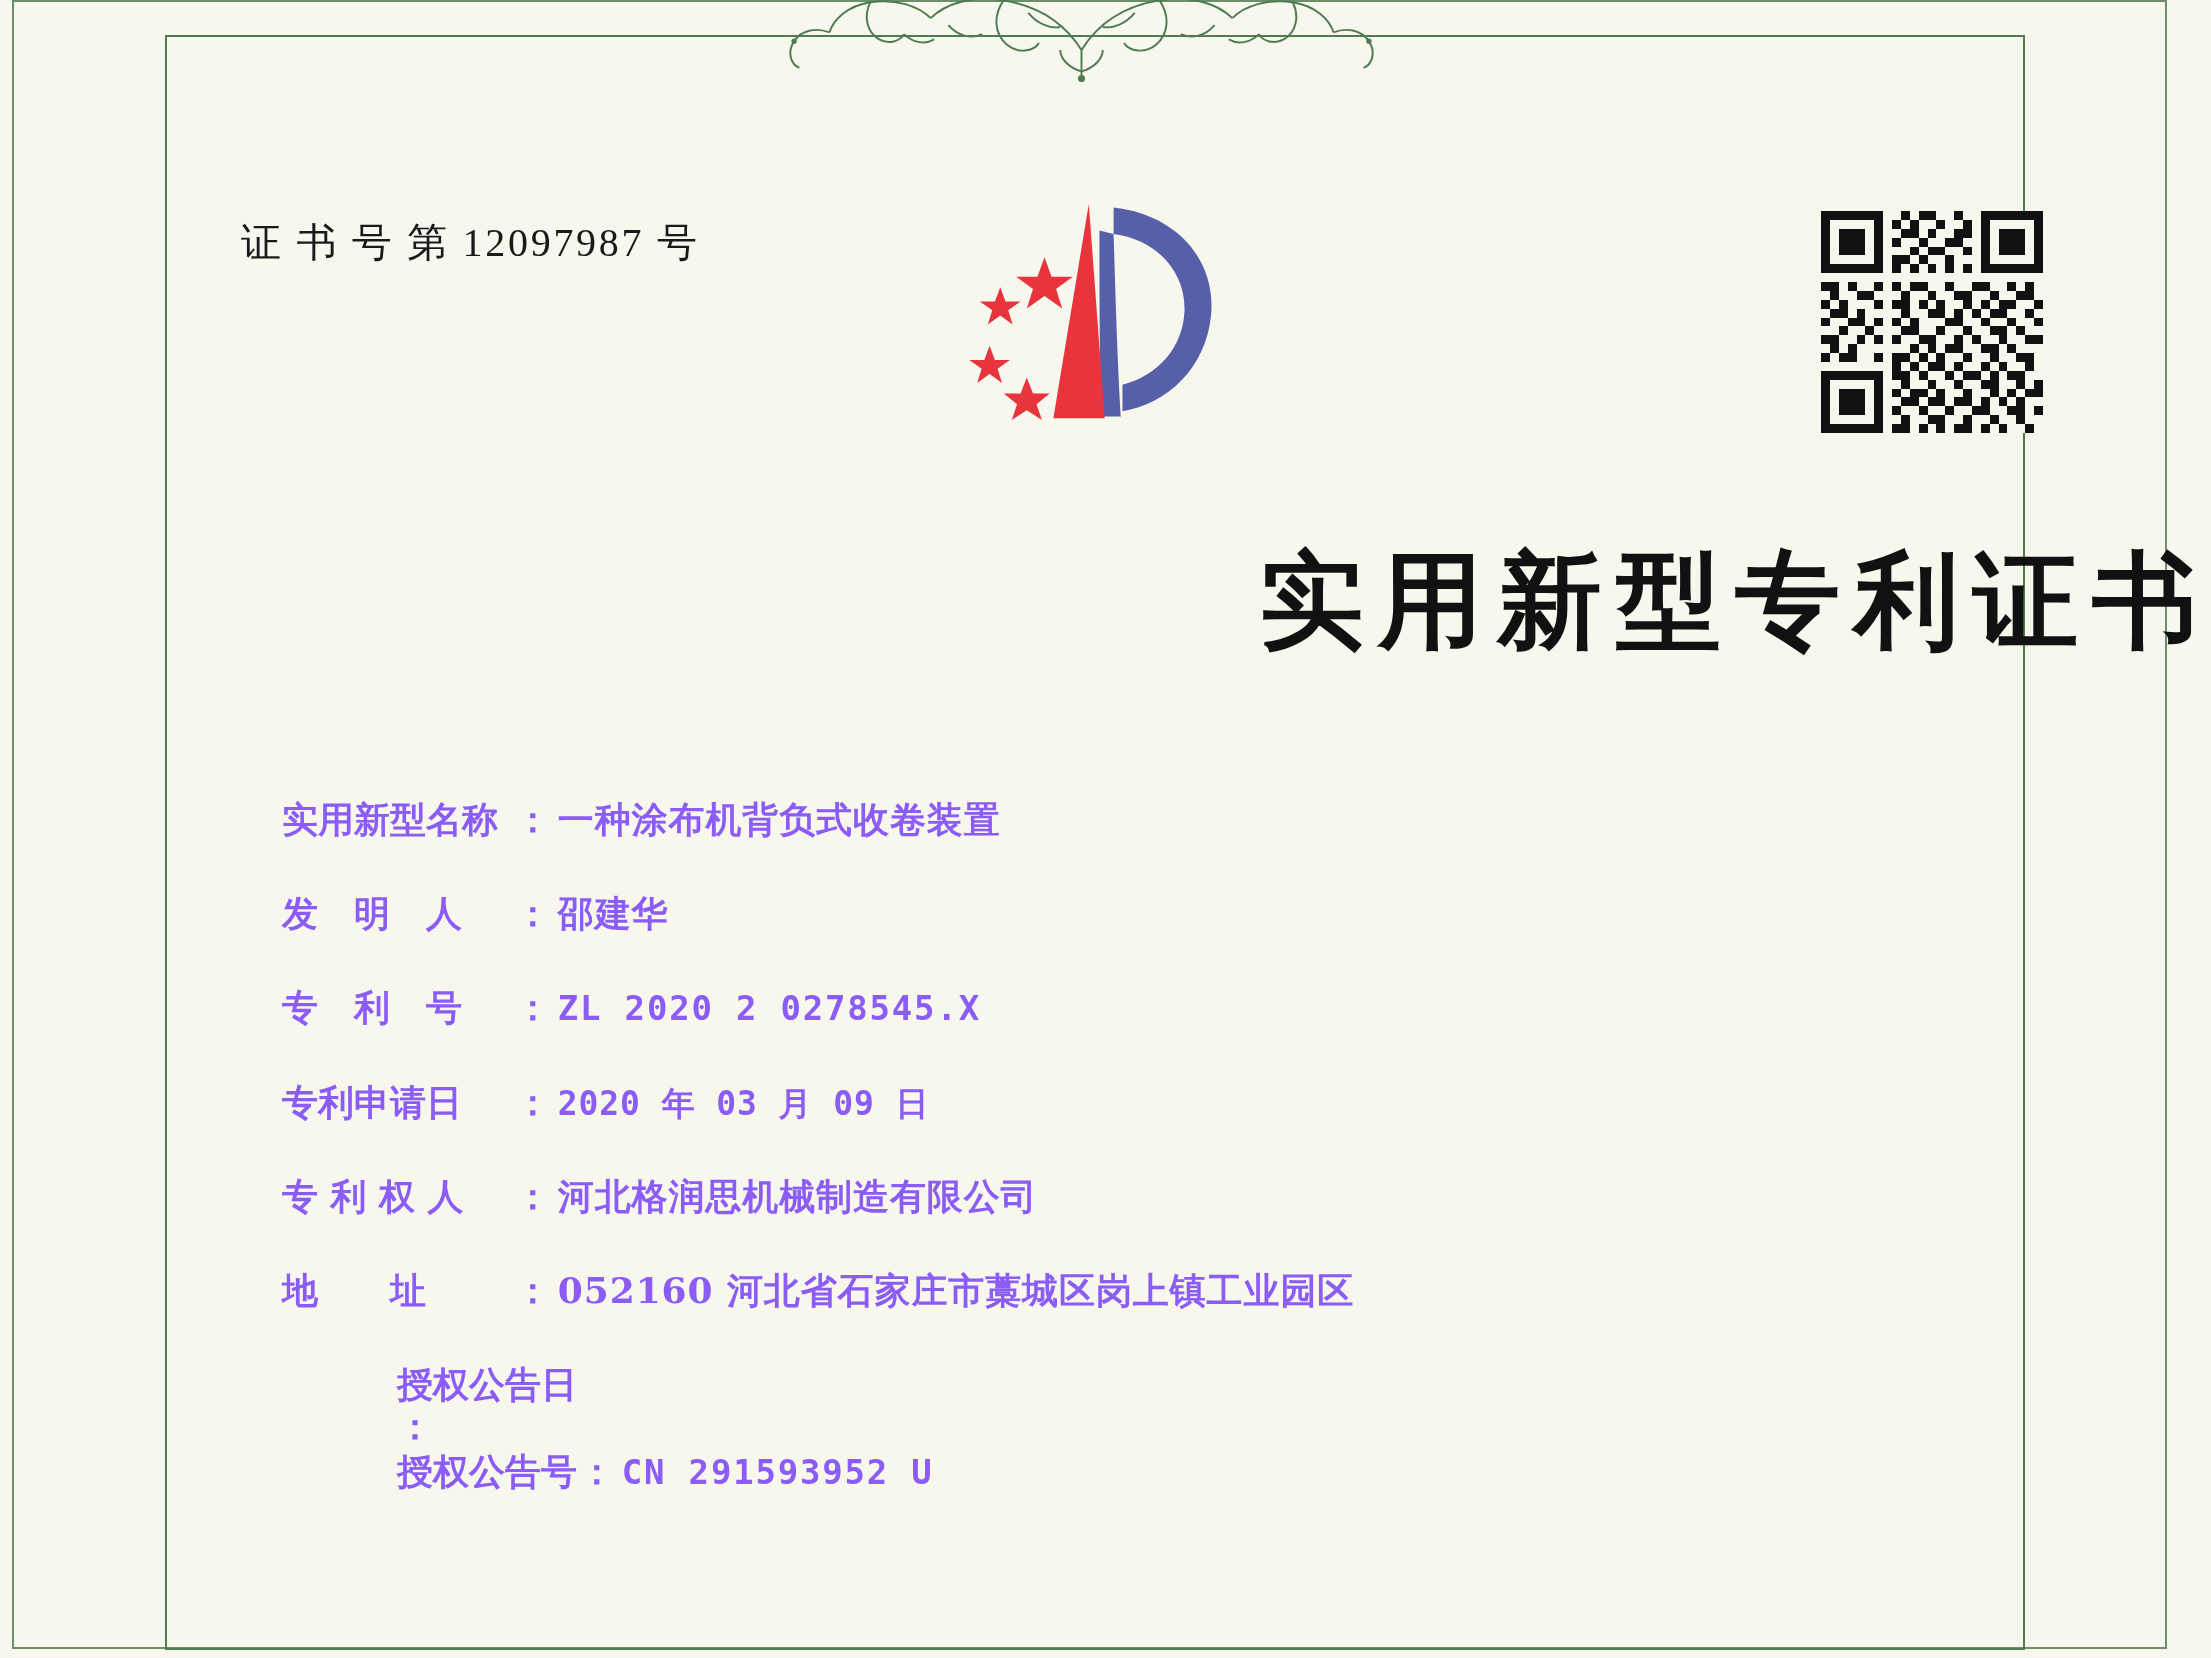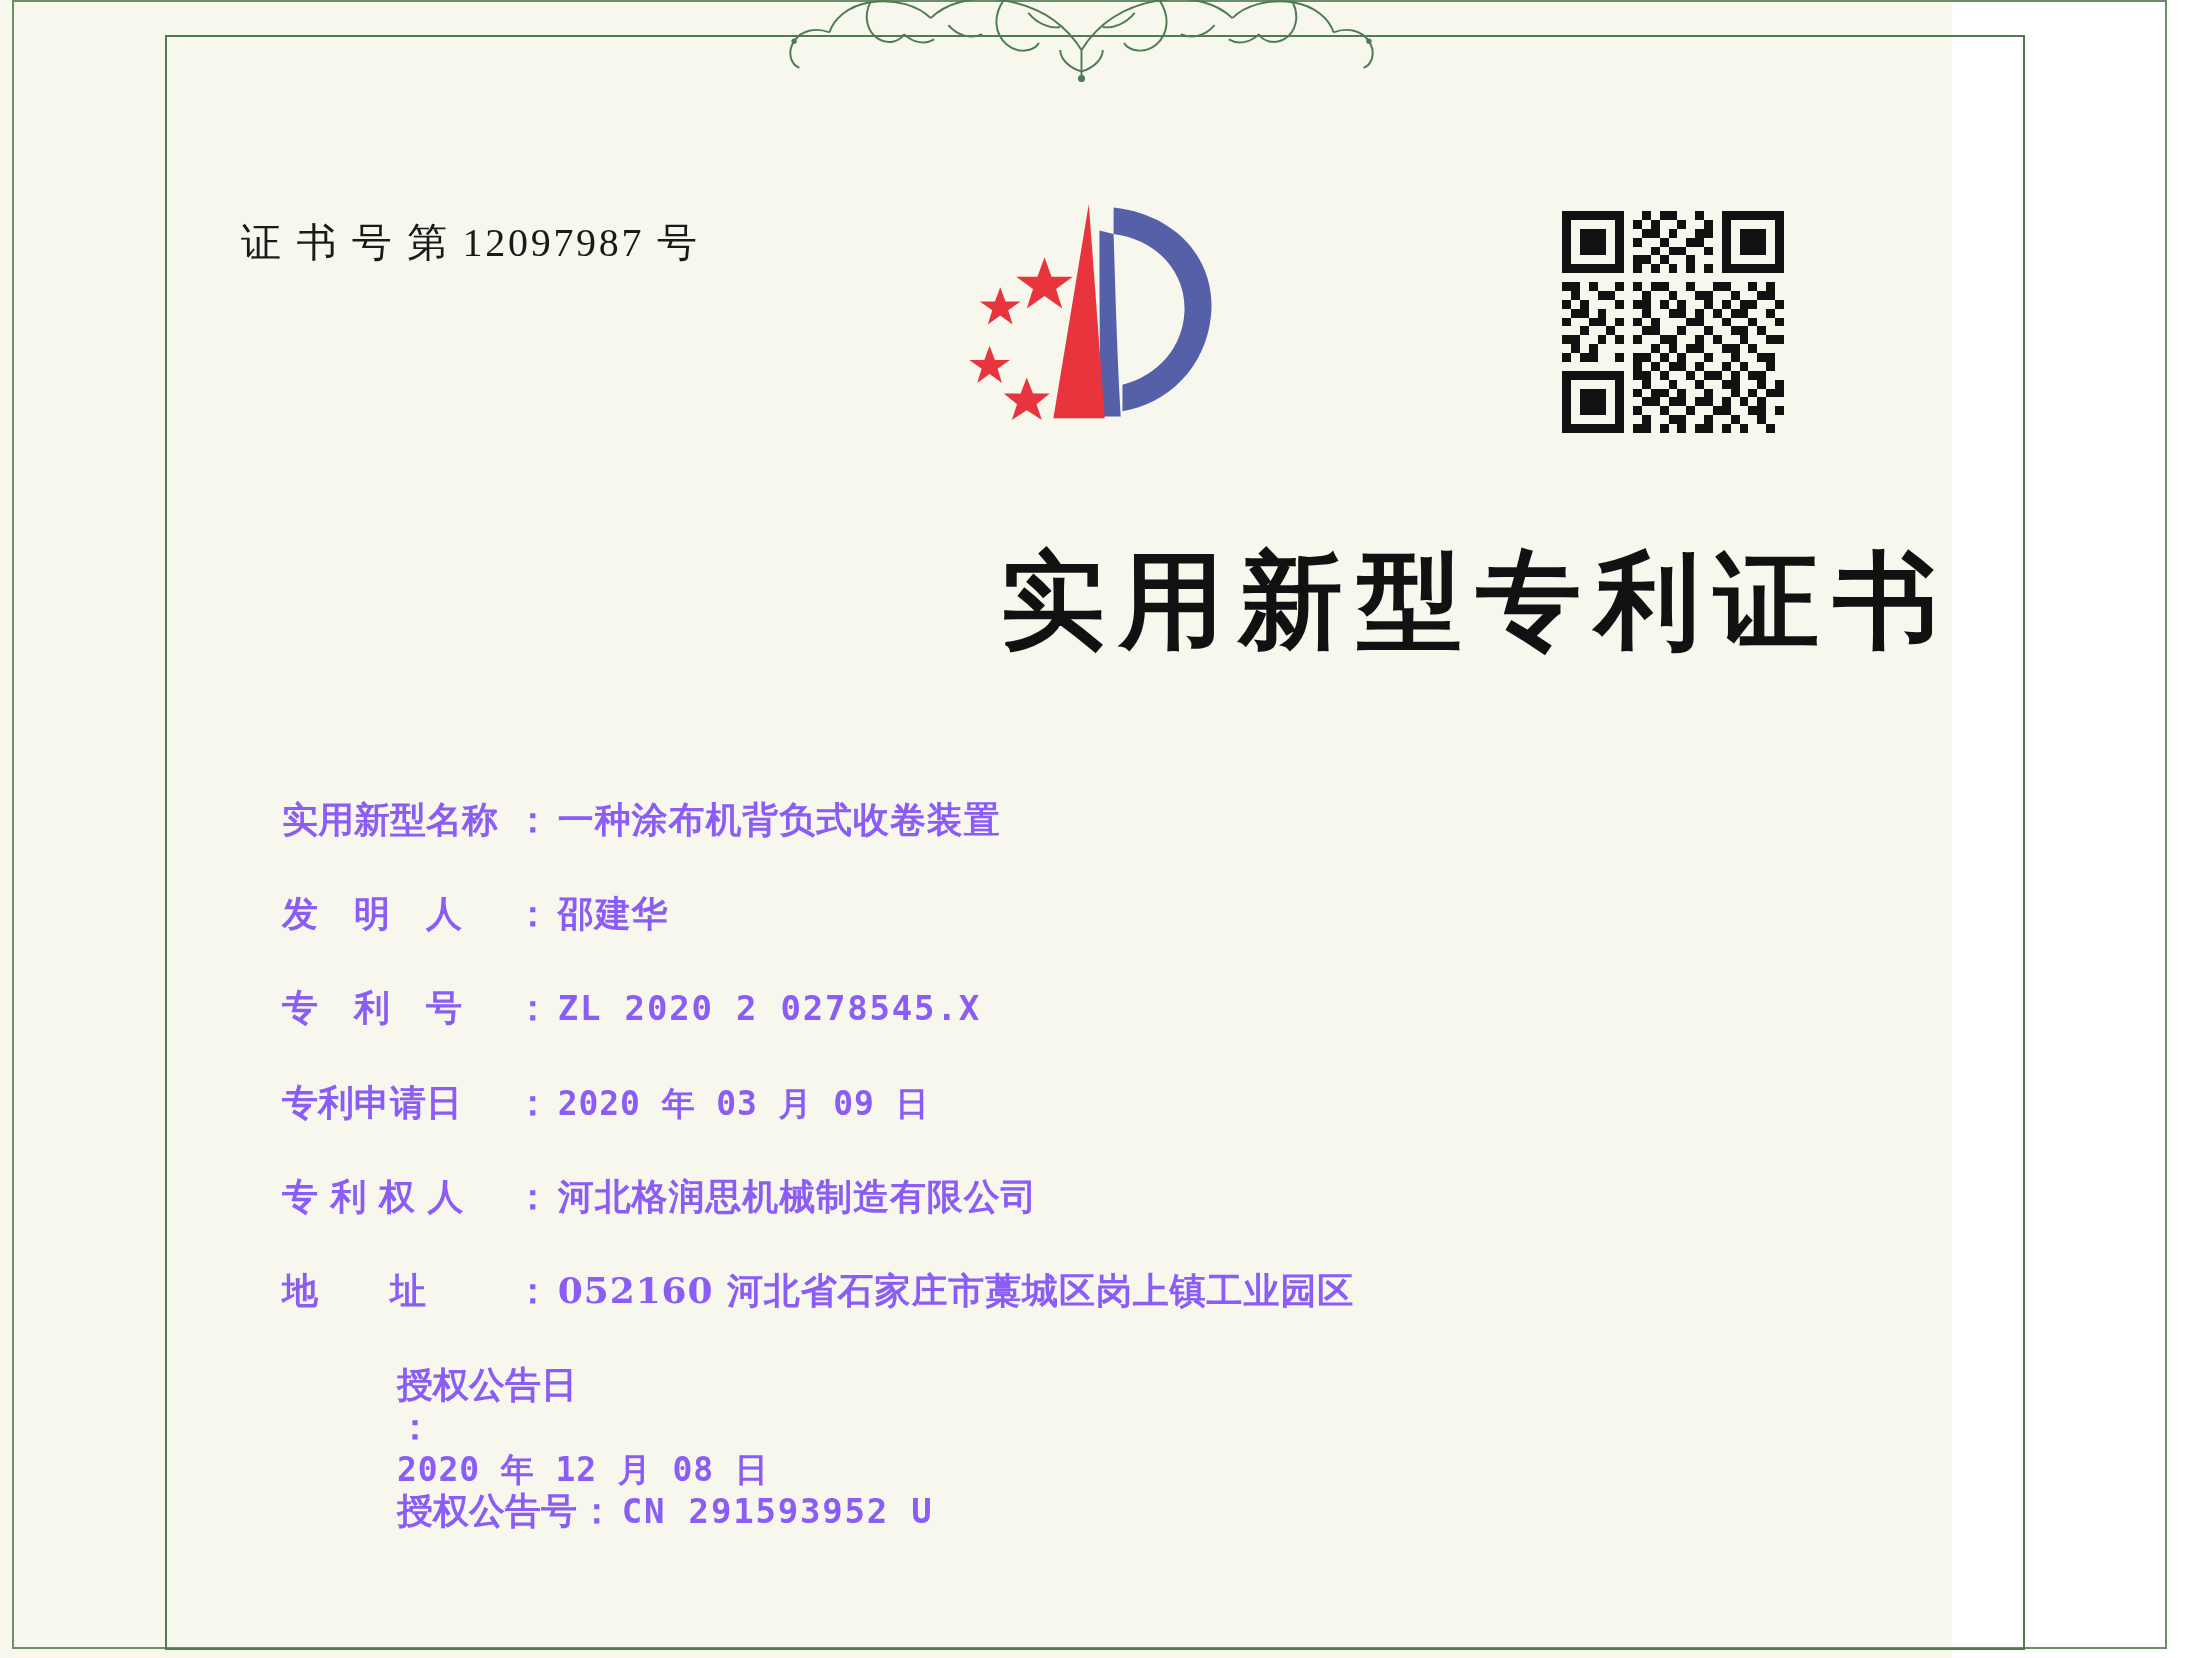--- a/index.html
+++ b/index.html
@@ -9,21 +9,21 @@
   }
   body {
     width: 2211px;
     height: 1659px;
     overflow: hidden;
     font-family: "Liberation Serif", "DejaVu Serif", serif;
   }
 
   .certificate {
     position: relative;
-    width: 1952px;
+    width: 2211px;
     height: 1659px;
     background: #f7f7ee;
     box-sizing: border-box;
   }
 
   
   .outer-frame {
     position: absolute;
     left: 12.4px;
     top: 0px;
@@ -422,21 +422,20 @@
 
     <div class="field-row">
       <span class="field-label">地　　址</span>
         <span class="colon">：</span>
       <span class="field-value">052160 河北省石家庄市藁城区岗上镇工业园区</span>
     </div>
 
     <div class="field-row dual">
       <span class="field-label">授权公告日</span>
         <span class="colon">：</span>
-      <span class="field-value date-num">2020 年 12 月 08 日</span>
       <span class="dual-second">
         <span class="field-label" style="min-width:0;">授权公告号</span>
           <span class="colon">：</span>
         <span class="field-value mono">CN 291593952 U</span>
       </span>
     </div>
 
   </div>
 
 </div>

